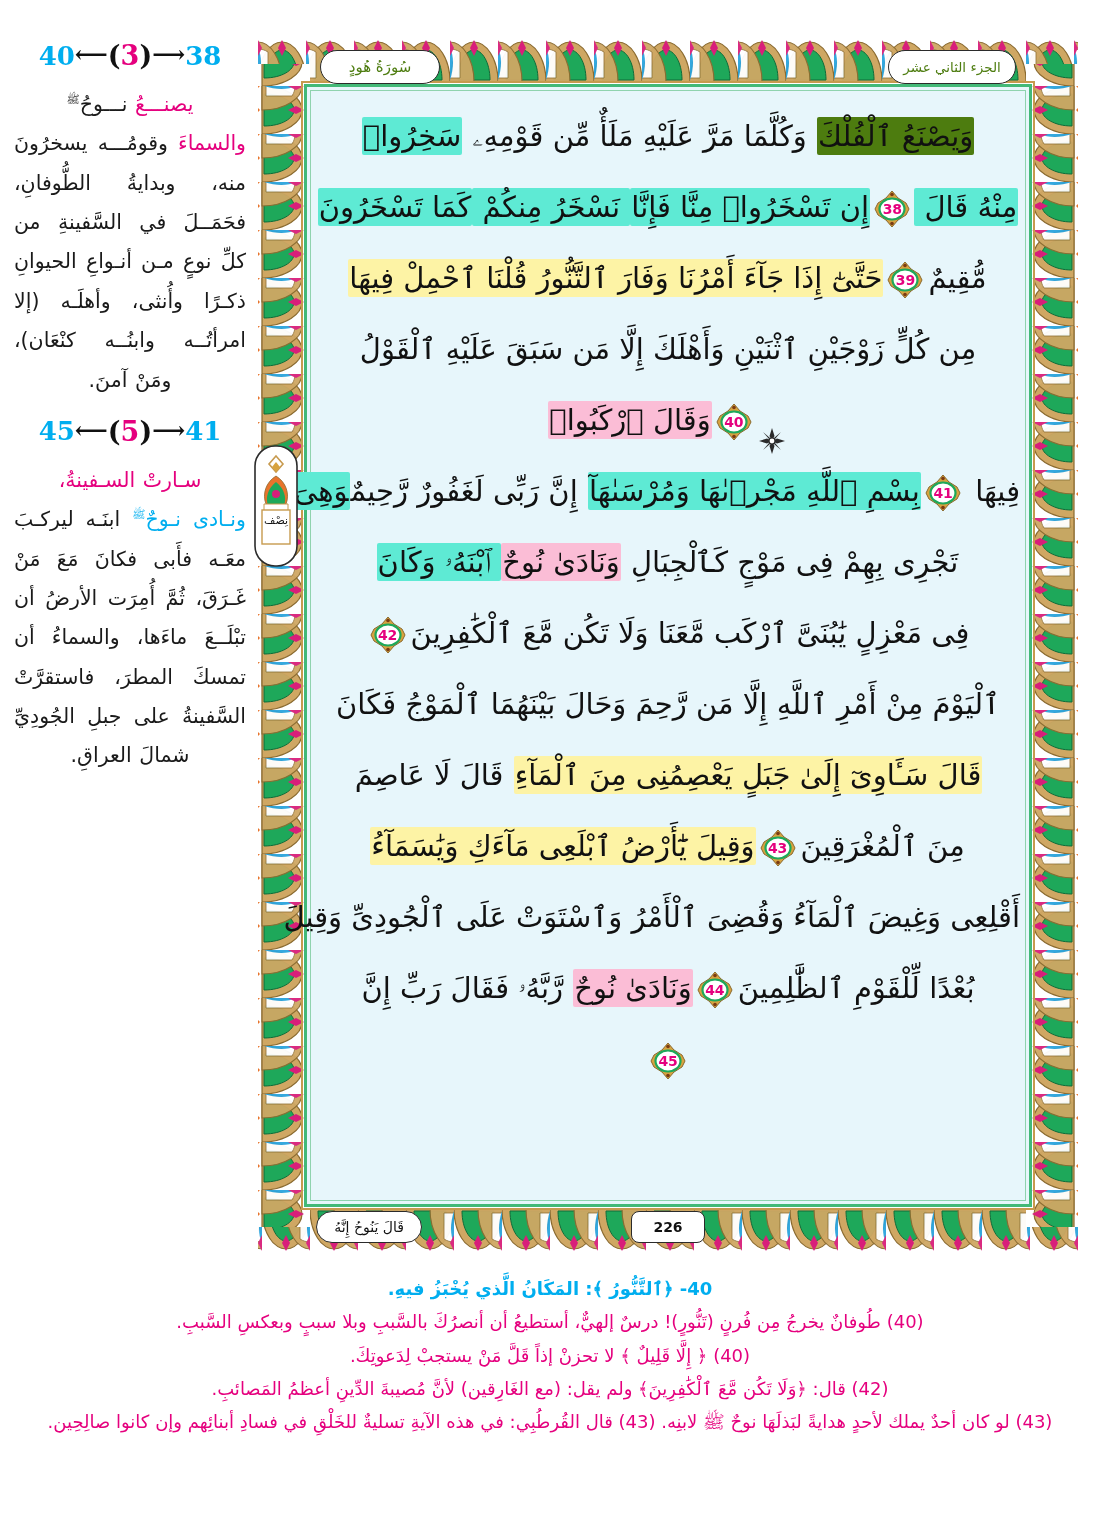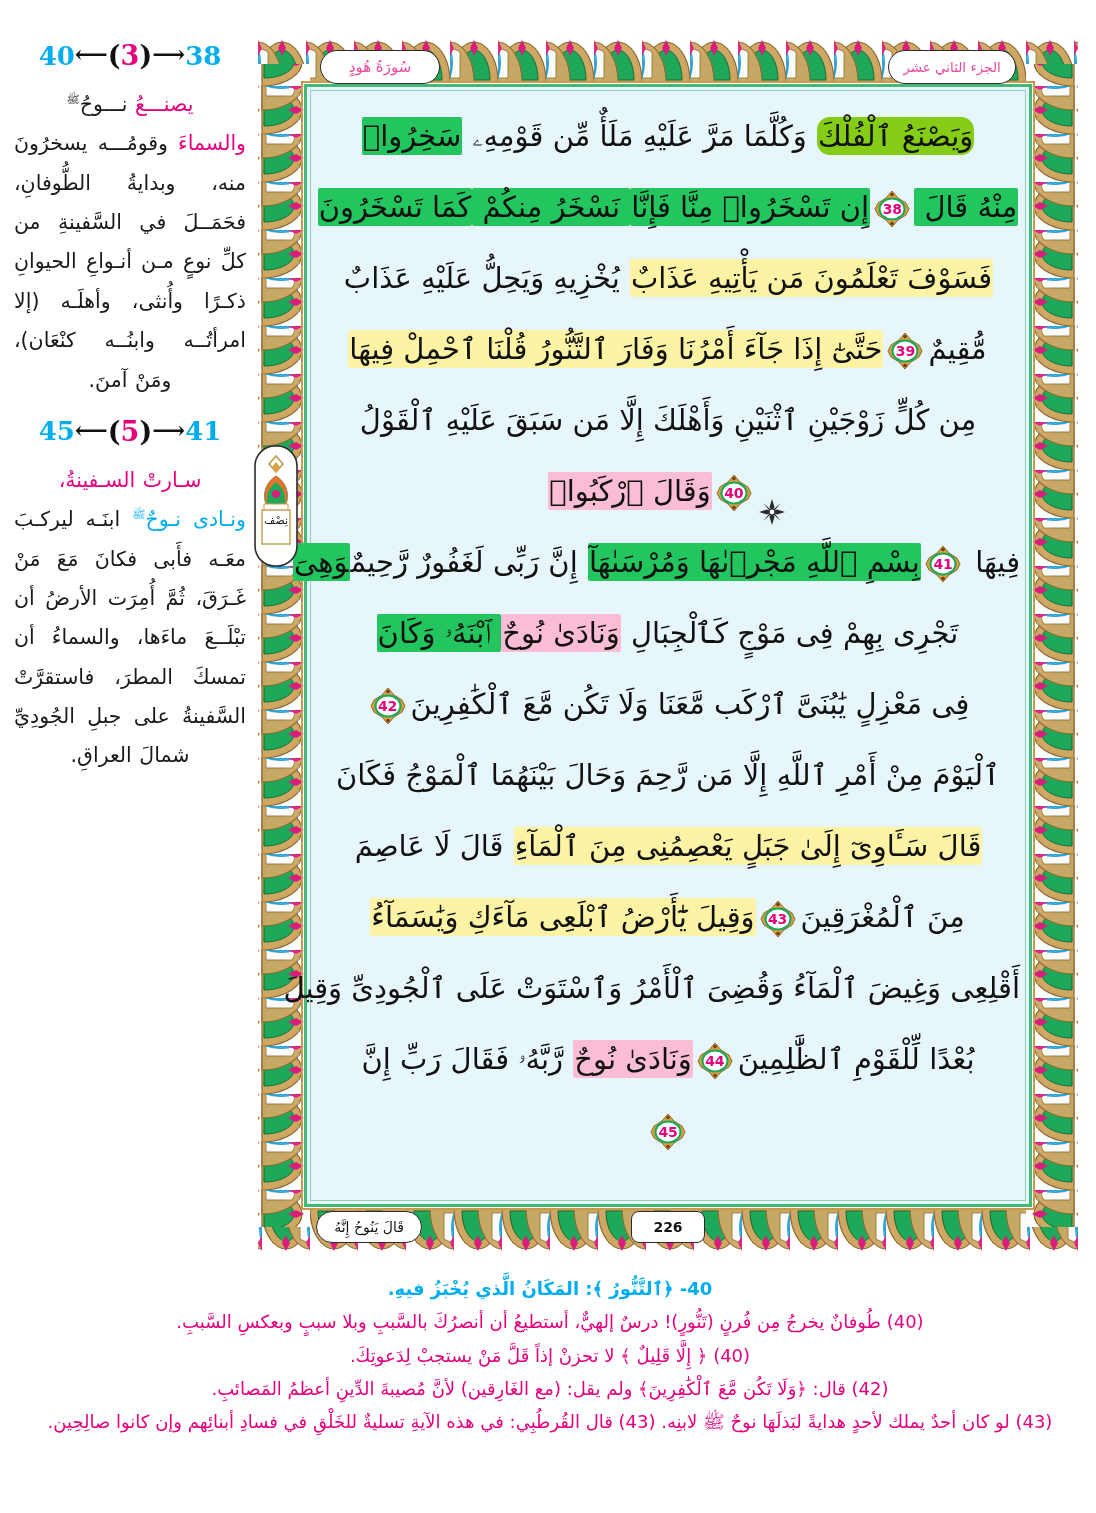--- a/index.html
+++ b/index.html
@@ -88,21 +88,21 @@
     top: 12px;
     height: 34px;
     background: #ffffff;
     border: 1.6px solid #2b2b2b;
     border-radius: 17px;
     display: flex; align-items: center; justify-content: center;
     z-index: 12;
     direction: rtl;
     font-family: "DejaVu Sans", "Liberation Sans", sans-serif;
     font-size: 15px;
-    color: #ec4899;
+    color: #4d7c0f;
     padding: 0 6px;
     white-space: nowrap;
   }
   .cart-surah { left: 62px; width: 120px; }
   .cart-juz   { right: 62px; width: 128px; font-size: 13.5px; }
 
   
   .foot-cart {
     position: absolute;
     bottom: 10px;
@@ -140,24 +140,24 @@
     height: 71px;
     line-height: 71px;
     white-space: nowrap;
     font-family: "DejaVu Sans", "Liberation Sans", sans-serif;
     font-size: 29px;
     color: #111;
     letter-spacing: -0.2px;
     overflow: visible;
   }
   .qline .seg { display: inline; padding: 2px 1px; border-radius: 2px; }
-  .seg.g  { background: #84cc16; border-radius: 13px; }   
+  .seg.g  { background: #4d7c0f; }   
   .seg.y  { background: #fdf3a5; }   
   .seg.p  { background: #fbbdd6; }   
-  .seg.gy { background: #22c55e; }   
+  .seg.gy { background: #5eead4; }   
 
   .aya-mark {
     display: inline-block;
     position: relative;
     width: 40px; height: 40px;
     vertical-align: middle;
     margin: 0 2px;
   }
   .aya-mark svg { position: absolute; left: 0; top: 0; }
   .aya-num {
@@ -309,21 +309,20 @@
 
     <div class="frame-inner">
       <div class="quran-body" id="quran-body">
           <div class="qline" id="line-1"><span class="seg g">وَيَصْنَعُ ٱلْفُلْكَ</span><span class="seg "> وَكُلَّمَا مَرَّ عَلَيْهِ مَلَأٌ مِّن قَوْمِهِۦ </span><span class="seg gy">سَخِرُوا۟</span></div>
           <div class="qline" id="line-2"><span class="seg gy">مِنْهُ قَالَ </span><span class="aya-mark"><svg width="40" height="40" viewBox="0 0 40 40">
   <path d="M20 2 L26 9 L34 14 L37 20 L34 26 L26 31 L20 38 L14 31 L6 26 L3 20 L6 14 L14 9 Z" fill="#d8a33f" stroke="#8a6a2f" stroke-width="1"></path>
   <ellipse cx="20" cy="20" rx="12.5" ry="10.5" fill="#ffffff" stroke="#1ea85a" stroke-width="2.2"></ellipse>
   <circle cx="20" cy="5.5" r="1.8" fill="#7a3b12"></circle>
   <circle cx="20" cy="34.5" r="1.8" fill="#7a3b12"></circle>
 </svg><span class="aya-num">38</span></span><span class="seg gy">إِن تَسْخَرُوا۟ مِنَّا فَإِنَّا</span><span class="seg gy"> نَسْخَرُ مِنكُمْ </span><span class="seg gy">كَمَا تَسْخَرُونَ</span></div>
-          <div class="qline" id="line-3"><span class="seg y">فَسَوْفَ تَعْلَمُونَ مَن يَأْتِيهِ عَذَابٌ</span><span class="seg "> يُخْزِيهِ وَيَحِلُّ عَلَيْهِ عَذَابٌ</span></div>
           <div class="qline" id="line-4"><span class="seg ">مُّقِيمٌ</span><span class="aya-mark"><svg width="40" height="40" viewBox="0 0 40 40">
   <path d="M20 2 L26 9 L34 14 L37 20 L34 26 L26 31 L20 38 L14 31 L6 26 L3 20 L6 14 L14 9 Z" fill="#d8a33f" stroke="#8a6a2f" stroke-width="1"></path>
   <ellipse cx="20" cy="20" rx="12.5" ry="10.5" fill="#ffffff" stroke="#1ea85a" stroke-width="2.2"></ellipse>
   <circle cx="20" cy="5.5" r="1.8" fill="#7a3b12"></circle>
   <circle cx="20" cy="34.5" r="1.8" fill="#7a3b12"></circle>
 </svg><span class="aya-num">39</span></span><span class="seg y">حَتَّىٰٓ إِذَا جَآءَ أَمْرُنَا وَفَارَ ٱلتَّنُّورُ قُلْنَا ٱحْمِلْ فِيهَا</span></div>
           <div class="qline" id="line-5"><span class="seg ">مِن كُلٍّ زَوْجَيْنِ ٱثْنَيْنِ وَأَهْلَكَ إِلَّا مَن سَبَقَ عَلَيْهِ ٱلْقَوْلُ</span></div>
           <div class="qline" id="line-6"><span class="rub-mark"><svg width="26" height="26" viewBox="0 0 26 26">
   <g fill="#2b2b2b">
     <path d="M13 0 L15.5 8 L13 13 L10.5 8 Z"></path>

